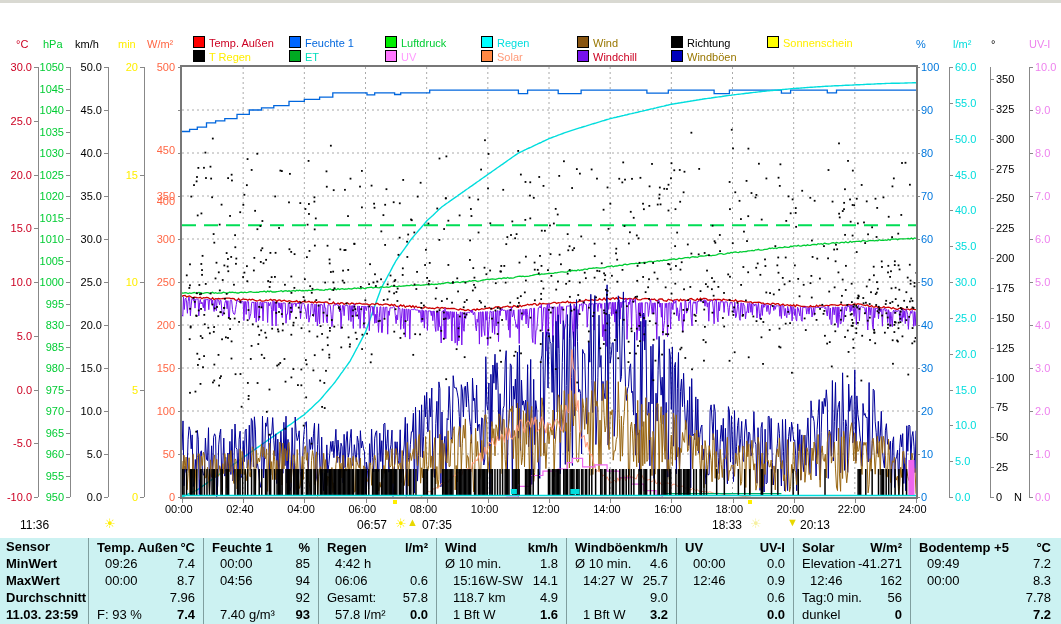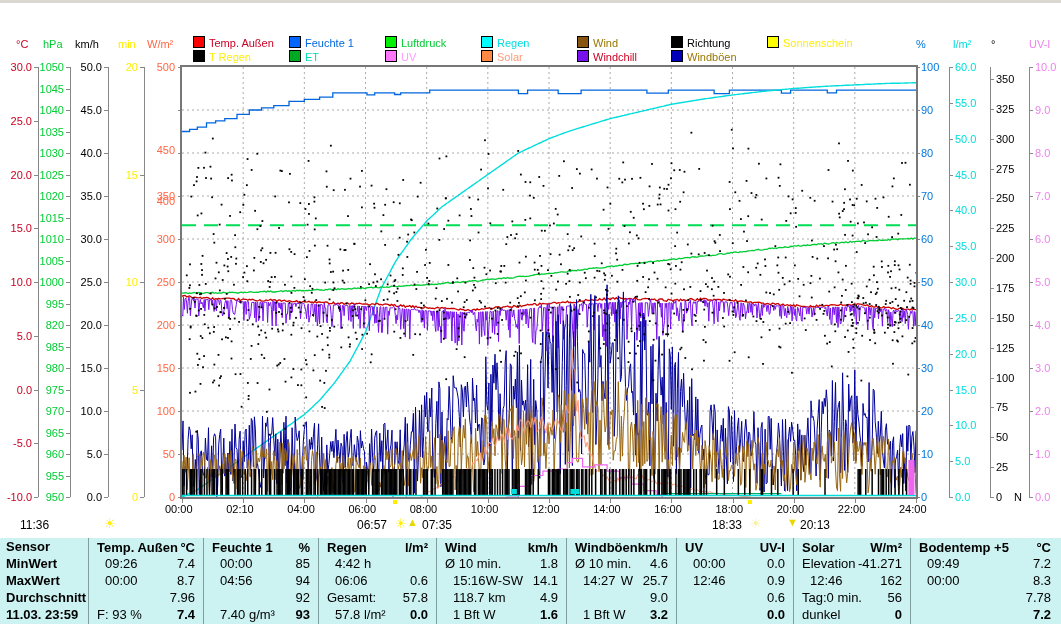--- a/index.html
+++ b/index.html
@@ -84,21 +84,21 @@
       <div class="tick-label" style="top: 427.5px; color: rgb(0, 204, 51); width: 64px; left: 0px; text-align: right;">965</div>
       <div class="tick" style="left: 66px; top: 411px; width: 4px;"></div>
       <div class="tick-label" style="top: 406px; color: rgb(0, 204, 51); width: 64px; left: 0px; text-align: right;">970</div>
       <div class="tick" style="left: 66px; top: 389.5px; width: 4px;"></div>
       <div class="tick-label" style="top: 384.5px; color: rgb(0, 204, 51); width: 64px; left: 0px; text-align: right;">975</div>
       <div class="tick" style="left: 66px; top: 368px; width: 4px;"></div>
       <div class="tick-label" style="top: 363px; color: rgb(0, 204, 51); width: 64px; left: 0px; text-align: right;">980</div>
       <div class="tick" style="left: 66px; top: 346.5px; width: 4px;"></div>
       <div class="tick-label" style="top: 341.5px; color: rgb(0, 204, 51); width: 64px; left: 0px; text-align: right;">985</div>
       <div class="tick" style="left: 66px; top: 325px; width: 4px;"></div>
-      <div class="tick-label" style="top: 320px; color: rgb(0, 204, 51); width: 64px; left: 0px; text-align: right;">820</div>
+      <div class="tick-label" style="top: 320px; color: rgb(0, 204, 51); width: 64px; left: 0px; text-align: right;">830</div>
       <div class="tick" style="left: 66px; top: 303.5px; width: 4px;"></div>
       <div class="tick-label" style="top: 298.5px; color: rgb(0, 204, 51); width: 64px; left: 0px; text-align: right;">995</div>
       <div class="tick" style="left: 66px; top: 282px; width: 4px;"></div>
       <div class="tick-label" style="top: 277px; color: rgb(0, 204, 51); width: 64px; left: 0px; text-align: right;">1000</div>
       <div class="tick" style="left: 66px; top: 260.5px; width: 4px;"></div>
       <div class="tick-label" style="top: 255.5px; color: rgb(0, 204, 51); width: 64px; left: 0px; text-align: right;">1005</div>
       <div class="tick" style="left: 66px; top: 239px; width: 4px;"></div>
       <div class="tick-label" style="top: 234px; color: rgb(0, 204, 51); width: 64px; left: 0px; text-align: right;">1010</div>
       <div class="tick" style="left: 66px; top: 217.5px; width: 4px;"></div>
       <div class="tick-label" style="top: 212.5px; color: rgb(0, 204, 51); width: 64px; left: 0px; text-align: right;">1015</div>
@@ -1623,21 +1623,21 @@
         <rect x="723.8055555555555" y="402" width="1.5" height="26" fill="#000000"></rect>
         <line x1="0" y1="428.5" x2="734" y2="428.5" stroke="#00dddd" stroke-width="1.5"></line>
         <rect x="328.77083333333337" y="422" width="6.116666666666617" height="5" fill="#00dddd"></rect>
         <rect x="388.40833333333336" y="422" width="9.174999999999955" height="5" fill="#00dddd"></rect>
         <rect x="726.3541666666667" y="393" width="6.116666666666561" height="35" fill="#ee66ee"></rect>
       </svg>
     </div>
   <div id="xlabels">
       <div class="xlabel" style="left: 165px; top: 503px;">00:00</div>
       <div style="position: absolute; left: 182px; top: 499px; width: 1px; height: 4px; background: rgb(136, 136, 136);"></div>
-      <div class="xlabel" style="left: 226.167px; top: 503px;">02:10</div>
+      <div class="xlabel" style="left: 226.167px; top: 503px;">02:40</div>
       <div style="position: absolute; left: 243.167px; top: 499px; width: 1px; height: 4px; background: rgb(136, 136, 136);"></div>
       <div class="xlabel" style="left: 287.333px; top: 503px;">04:00</div>
       <div style="position: absolute; left: 304.333px; top: 499px; width: 1px; height: 4px; background: rgb(136, 136, 136);"></div>
       <div class="xlabel" style="left: 348.5px; top: 503px;">06:00</div>
       <div style="position: absolute; left: 365.5px; top: 499px; width: 1px; height: 4px; background: rgb(136, 136, 136);"></div>
       <div class="xlabel" style="left: 409.667px; top: 503px;">08:00</div>
       <div style="position: absolute; left: 426.667px; top: 499px; width: 1px; height: 4px; background: rgb(136, 136, 136);"></div>
       <div class="xlabel" style="left: 470.833px; top: 503px;">10:00</div>
       <div style="position: absolute; left: 487.833px; top: 499px; width: 1px; height: 4px; background: rgb(136, 136, 136);"></div>
       <div class="xlabel" style="left: 532px; top: 503px;">12:00</div>

